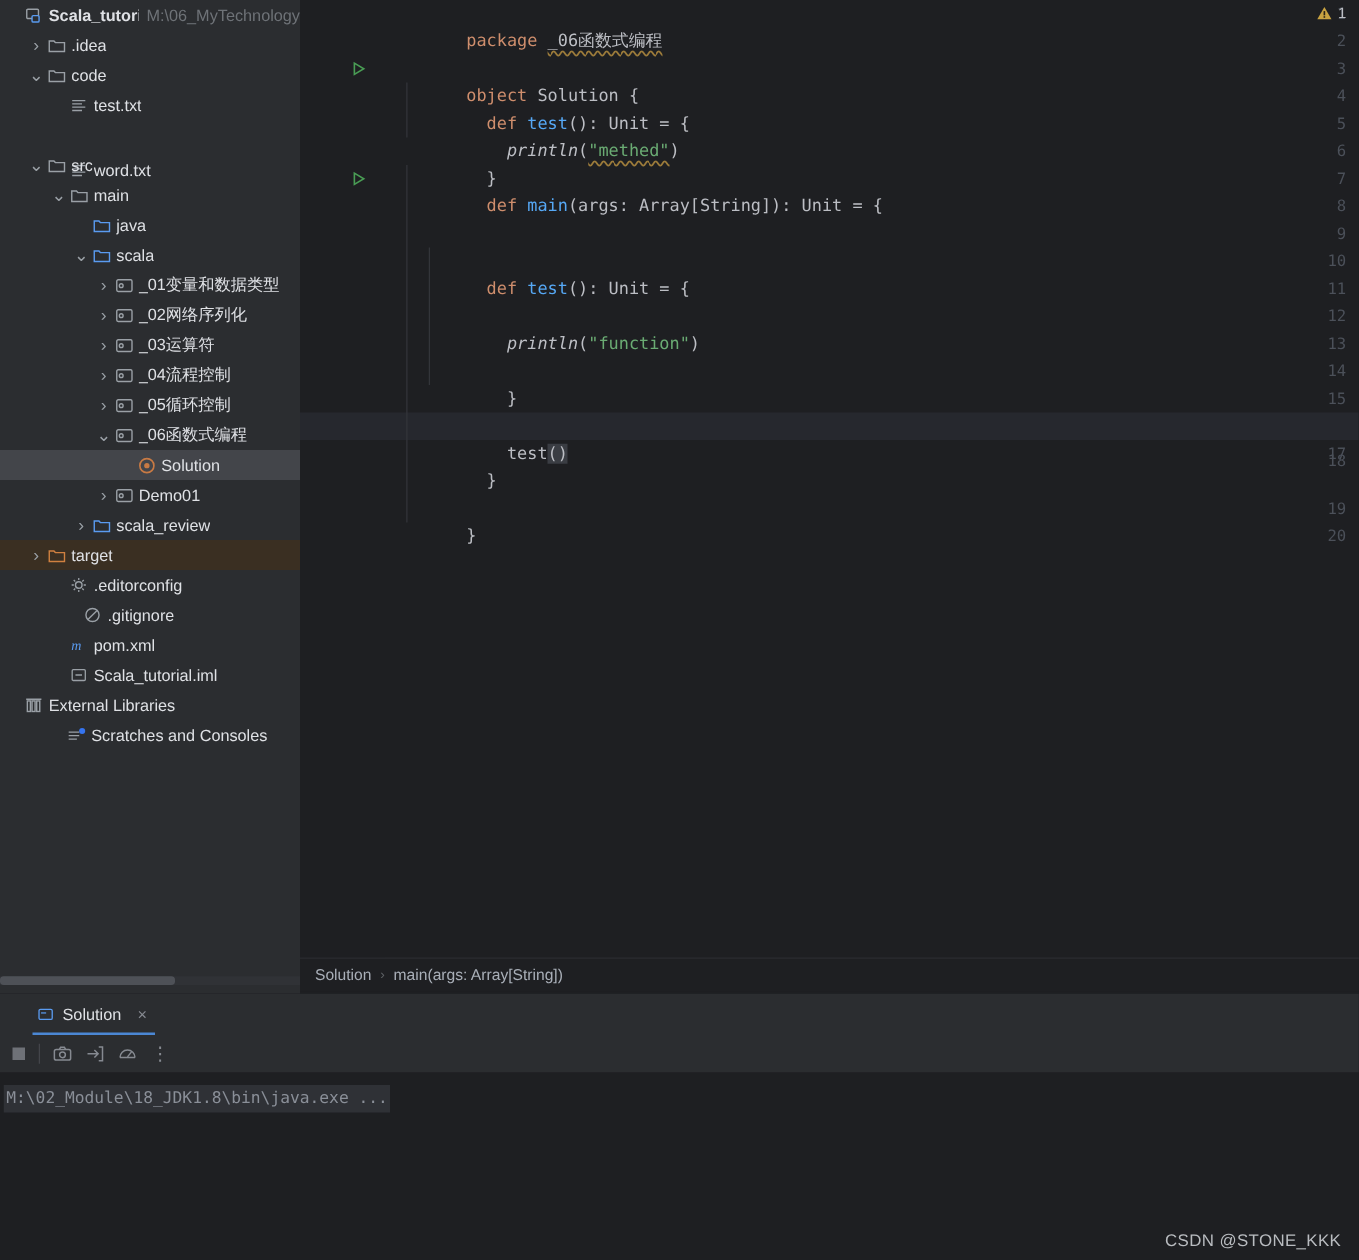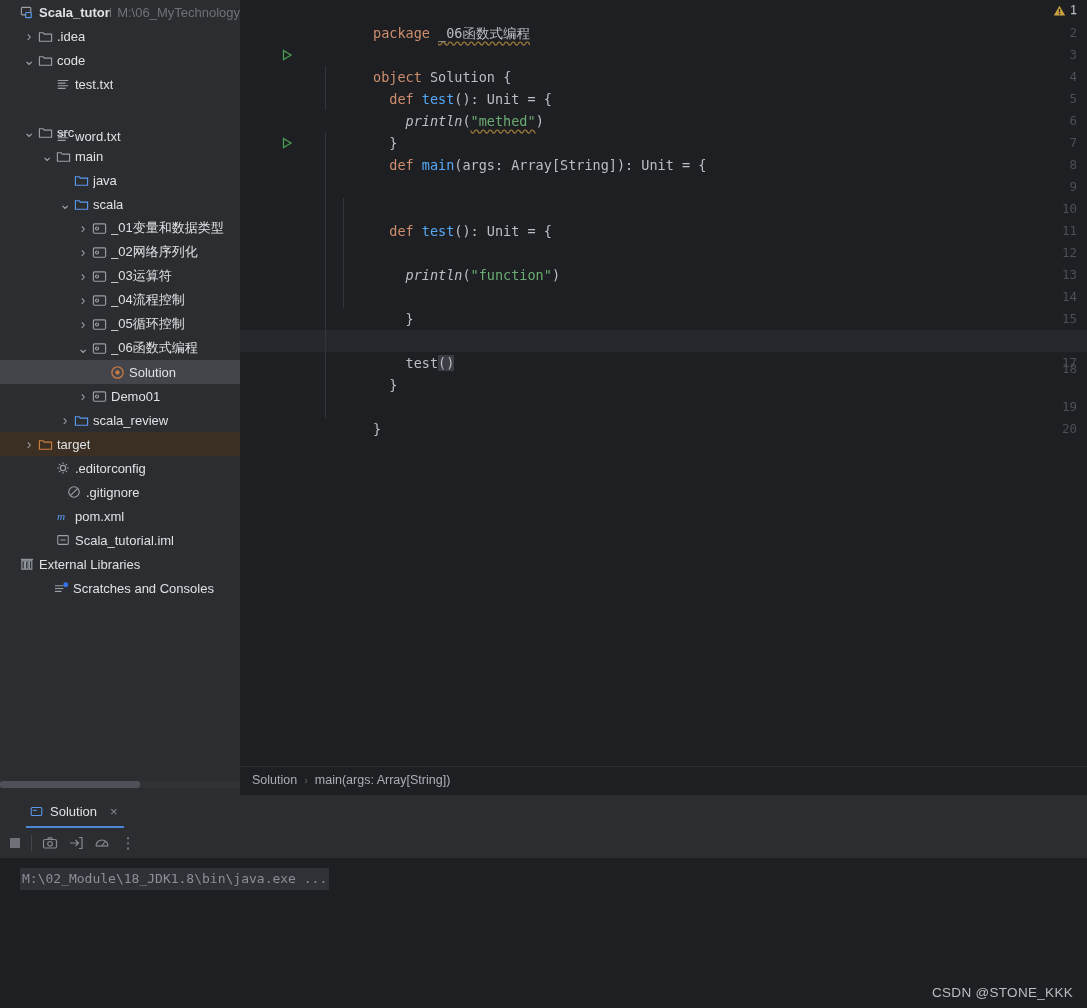--- a/index.html
+++ b/index.html
@@ -128,21 +128,21 @@
   .tb-btn{
     width:26px;height:26px;display:flex;align-items:center;
     justify-content:center;color:#868a91;
   }
   .tb-sep{width:1px;height:16px;background:#43454a;margin:0 5px;}
   .stop-sq{
     width:10px;height:10px;background:#6e7177;margin-left:3px;
   }
   .console{
     position:absolute;left:0;top:63px;right:0;bottom:0;background:#1e1f22;
-    padding:10px 0 0 20px;
+    padding:10px 0 0 3px;
     font-family:"DejaVu Sans Mono","Liberation Mono",monospace;
     font-size:13px;line-height:22px;
   }
   .cmdline{color:#8a8f98;background:#2f3136;display:inline-block;padding:0 2px;}
   .outline{color:#bcbec4;}
   .watermark{
     position:absolute;right:14px;bottom:8px;
     font-size:13.5px;color:#b9bcc0;
     font-family:"Liberation Sans",sans-serif;letter-spacing:.3px;
   }

